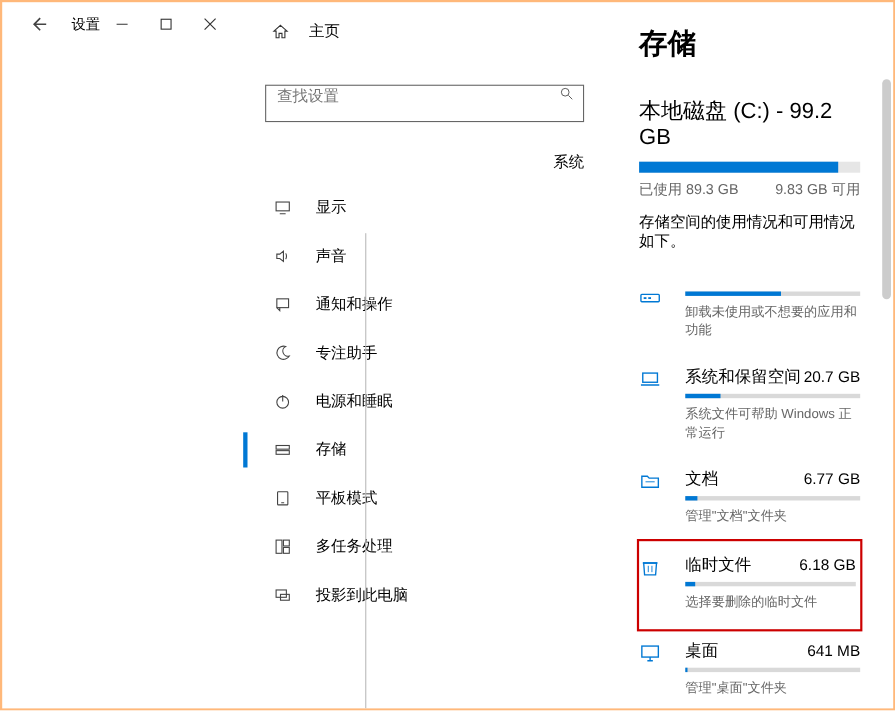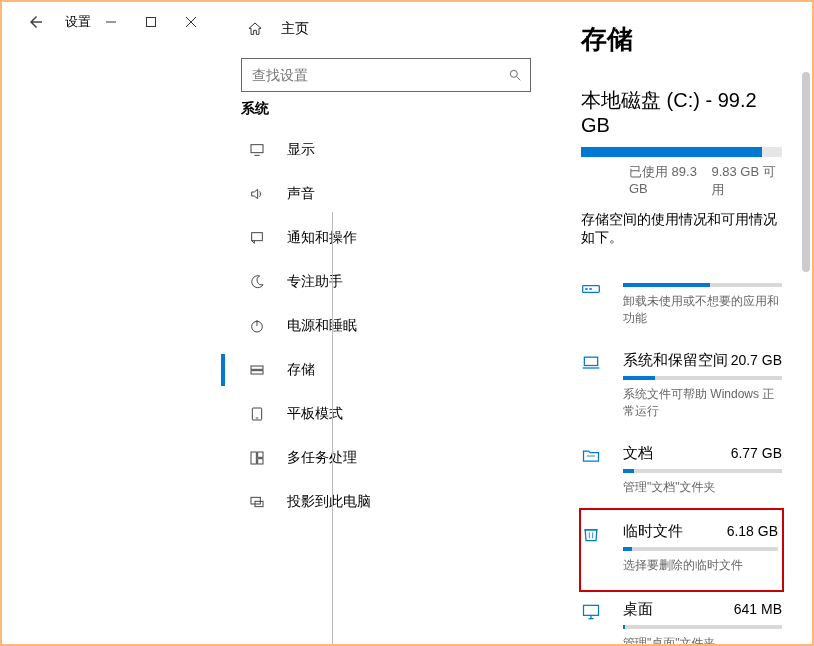--- a/index.html
+++ b/index.html
@@ -8,35 +8,35 @@
   .titlebar { height: 40px; display: flex; align-items: center; justify-content: space-between; padding: 0 10px; }
   .titlebar-left { display: flex; align-items: center; gap: 20px; padding-left: 15px; }
   .titlebar-left .back { font-size: 18px; color: #444; cursor: pointer; }
   .titlebar-left .title { font-size: 13px; }
   .titlebar-right { display: flex; gap: 0; }
   .winctrl { width: 40px; height: 32px; display: flex; align-items: center; justify-content: center; font-size: 13px; cursor: pointer; }
   .body { flex: 1; display: flex; overflow: hidden; }
   .sidebar { width: 330px; padding: 10px 20px 10px 20px; border-right: none; position: relative; }
   .home-row { display: flex; align-items: center; gap: 18px; padding: 8px 6px; cursor: pointer; }
   .home-row .icn { font-size: 16px; color: #333; }
-  .search-box { margin-top: 12px; border: 1px solid #666; height: 34px; display: flex; align-items: center; padding: 0 8px; }
+  .search-box { margin-top: 31px; border: 1px solid #666; height: 34px; display: flex; align-items: flex-start; padding: 0 8px; }
   .search-box input { flex: 1; border: none; outline: none; font-size: 14px; color: #666; background: transparent; }
   .search-box .sicon { color: #555; font-size: 14px; }
-  .sidebar-section-title { margin-top: 8px; margin-bottom: 10px; font-weight: 700; font-size: 14px; }
+  .sidebar-section-title { margin-top: 28px; margin-bottom: 10px; font-weight: 400; font-size: 14px; text-align: right; }
   .nav-item { display: flex; align-items: center; gap: 20px; height: 44px; padding: 0 8px; cursor: pointer; position: relative; }
   .nav-item .nicn { width: 18px; text-align: center; color: #444; font-size: 15px; }
   .nav-item.active::before { content: ""; position: absolute; left: -20px; top: 6px; bottom: 6px; width: 4px; background: #0078d4; }
   .main { flex: 1; padding: 20px 30px 0 30px; position: relative; overflow: hidden; }
   .main-scroll { position: absolute; right: 2px; top: 70px; bottom: 10px; width: 8px; background: transparent; }
   .main-scroll .thumb { position: absolute; top: 0; left: 0; right: 0; height: 200px; background: #ccc; border-radius: 4px; }
   .page-title { font-size: 26px; font-weight: 600; margin-bottom: 30px; }
   .disk-title { font-size: 20px; margin-bottom: 10px; }
   .disk-bar { height: 10px; background: #e6e6e6; position: relative; margin-bottom: 6px; }
   .disk-bar .fill { position: absolute; inset: 0; right: auto; background: #0078d4; }
-  .disk-labels { display: flex; justify-content: space-between; color: #666; font-size: 13px; margin-bottom: 12px; margin-left: 48px; }
+  .disk-labels { display: flex; justify-content: space-between; color: #666; font-size: 13px; margin-bottom: 12px; }
   .desc-line { font-size: 14px; margin-bottom: 20px; }
   .storage-item { display: flex; gap: 16px; padding: 10px 0 14px 0; cursor: pointer; }
   .storage-item.highlight { border: 2px solid #c00; margin: -2px; padding: 12px 4px 16px 0; }
   .storage-item .sicn { width: 26px; text-align: center; color: #0078d4; font-size: 18px; padding-top: 2px; flex-shrink: 0; }
   .storage-item .content { flex: 1; }
   .storage-item .row1 { display: flex; justify-content: space-between; align-items: baseline; }
   .storage-item .name { font-size: 15px; }
   .storage-item .size { font-size: 14px; }
   .storage-item .bar { height: 4px; background: #d9d9d9; margin-top: 6px; margin-bottom: 6px; position: relative; }
   .storage-item .bar .fill { position: absolute; inset: 0; right: auto; background: #0078d4; }

